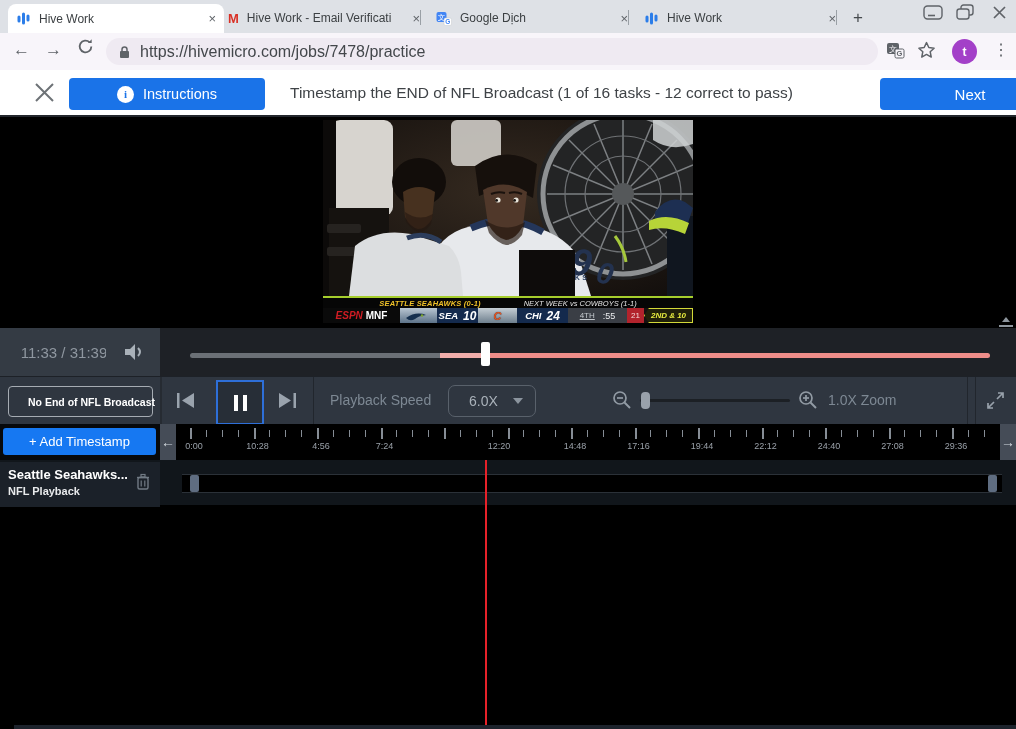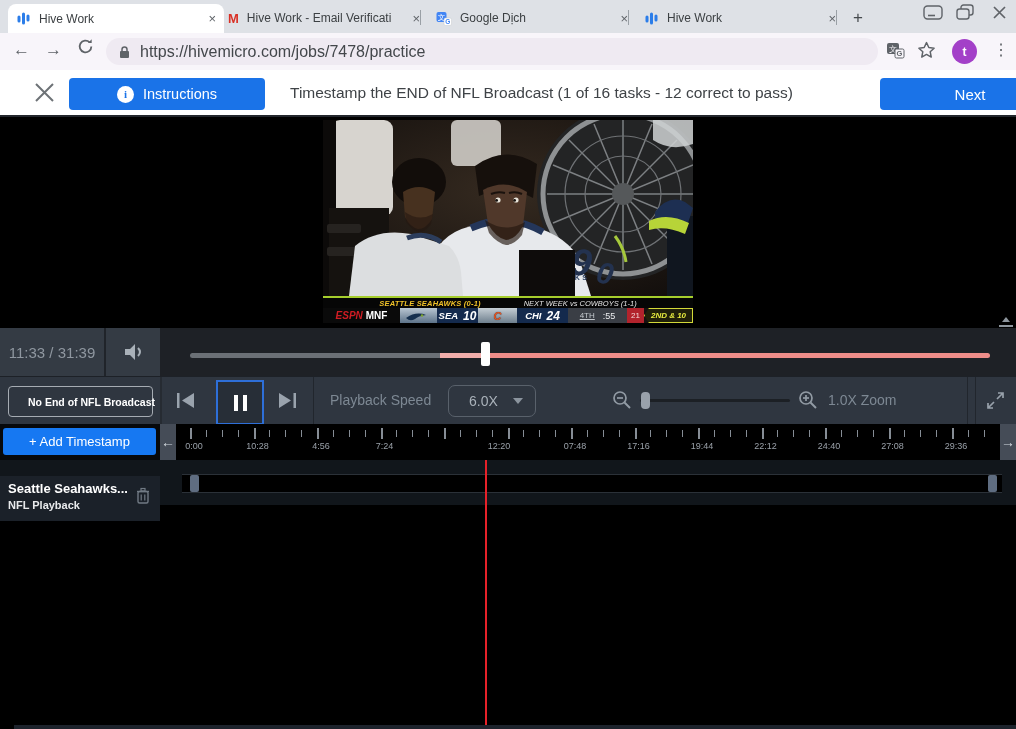--- a/index.html
+++ b/index.html
@@ -34,21 +34,21 @@
   .scorebug{position:absolute;left:0;top:176px;width:370px;height:27px;}
   .sb-line{height:2px;background:#a6ce2d;}
   .sb-top{height:10px;background:#060606;display:flex;align-items:center;justify-content:center;gap:7px;}
   .sb-t1{font-size:7.5px;font-weight:bold;font-style:italic;color:#f0c229;letter-spacing:.2px;}
   .sb-t2{font-size:7.5px;font-style:italic;color:#e3e3e3;margin-left:36px;}
   .sb-bottom{height:15px;display:flex;}
   .sb-cell{display:flex;align-items:center;justify-content:center;}
   
   .row1{position:absolute;left:0;top:328px;width:1016px;height:48px;background:#1e2126;}
   .row1-left{position:absolute;left:0;top:0;width:104px;height:48px;background:#343b44;border-right:2px solid #20242a;
-             display:flex;align-items:center;justify-content:center;}
+             display:flex;align-items:center;justify-content:center;padding-left:12px;}
   .time{font-size:15px;color:#8f97a0;}
   .volcell{position:absolute;left:106px;top:0;width:54px;height:48px;background:#343b44;
            display:flex;align-items:center;justify-content:center;}
   .seg{position:absolute;top:25px;height:5px;}
   .row2{position:absolute;left:0;top:376px;width:1016px;height:48px;background:#2f3640;border-top:1px solid #1d2127;box-sizing:border-box;}
   .vdiv{position:absolute;top:0;height:48px;width:1px;background:#21262d;}
   .noend{position:absolute;left:8px;top:9px;width:143px;height:29px;border:1px solid #a6acb3;border-radius:4px;
          display:flex;align-items:center;background:#2f3640;}
   .noend-label{font-size:10.5px;font-weight:bold;color:#fff;margin-left:8px;white-space:nowrap;}
   .pausebtn{position:absolute;left:216px;top:3px;width:44px;height:41px;border:2px solid #2e6fd8;background:#272e37;
@@ -61,21 +61,21 @@
   .row3{position:absolute;left:0;top:424px;width:1016px;height:36px;background:#000;}
   .row3-left{position:absolute;left:0;top:0;width:160px;height:36px;background:#07090c;}
   .addts{position:absolute;left:3px;top:4px;width:153px;height:27px;background:#1678f2;border-radius:3px;
          color:#fff;font-size:13px;display:flex;align-items:center;justify-content:center;}
   .scrollarrow{position:absolute;top:0;width:16px;height:36px;background:#454c57;color:#d3d9df;font-size:14px;font-weight:bold;
                display:flex;align-items:center;justify-content:center;}
   .ruler{position:absolute;left:176px;top:0;width:824px;height:36px;background:#000;}
   .tick{position:absolute;background:#868d95;}
   .ticklabel{position:absolute;top:17px;font-size:9px;color:#9aa1a9;transform:translateX(-50%);white-space:nowrap;}
   .row4{position:absolute;left:0;top:460px;width:1016px;height:45px;background:#11161b;}
-  .row4-left{position:absolute;left:0;top:16px;width:160px;height:45px;background:#1b2129;}
+  .row4-left{position:absolute;left:0;top:2px;width:160px;height:45px;background:#1b2129;}
   .trackbar{position:absolute;left:182px;top:14px;width:820px;height:19px;background:#000;
             border-top:1px solid #2b3138;border-bottom:1px solid #2b3138;box-sizing:border-box;}
   .thandle{position:absolute;top:0;width:9px;height:17px;background:#5f6d81;border-radius:2px;}
   .playhead{position:absolute;left:485px;top:460px;width:2px;height:265px;background:#e62129;z-index:9;}
   .bottomstrip{position:absolute;left:14px;top:725px;width:1002px;height:4px;background:#1d232c;}
 </style>
 </head>
 <body>
 
 <div id="app">
@@ -418,21 +418,21 @@
         <div class="ticklabel" style="left: 264px; margin-top: 18px;">9:52</div>
         <div class="tick" style="left: 283.875px; top: 6px; width: 1px; height: 7px;"></div>
         <div class="tick" style="left: 299.75px; top: 6px; width: 1px; height: 7px;"></div>
         <div class="tick" style="left: 315.625px; top: 6px; width: 1px; height: 7px;"></div>
         <div class="tick" style="left: 331.5px; top: 4px; width: 2px; height: 11px;"></div>
         <div class="ticklabel" style="left: 323px;">12:20</div>
         <div class="tick" style="left: 347.375px; top: 6px; width: 1px; height: 7px;"></div>
         <div class="tick" style="left: 363.25px; top: 6px; width: 1px; height: 7px;"></div>
         <div class="tick" style="left: 379.125px; top: 6px; width: 1px; height: 7px;"></div>
         <div class="tick" style="left: 395px; top: 4px; width: 2px; height: 11px;"></div>
-        <div class="ticklabel" style="left: 399px;">07:48</div>
+        <div class="ticklabel" style="left: 399px;">14:48</div>
         <div class="tick" style="left: 410.875px; top: 6px; width: 1px; height: 7px;"></div>
         <div class="tick" style="left: 426.75px; top: 6px; width: 1px; height: 7px;"></div>
         <div class="tick" style="left: 442.625px; top: 6px; width: 1px; height: 7px;"></div>
         <div class="tick" style="left: 458.5px; top: 4px; width: 2px; height: 11px;"></div>
         <div class="ticklabel" style="left: 462.5px;">17:16</div>
         <div class="tick" style="left: 474.375px; top: 6px; width: 1px; height: 7px;"></div>
         <div class="tick" style="left: 490.25px; top: 6px; width: 1px; height: 7px;"></div>
         <div class="tick" style="left: 506.125px; top: 6px; width: 1px; height: 7px;"></div>
         <div class="tick" style="left: 522px; top: 4px; width: 2px; height: 11px;"></div>
         <div class="ticklabel" style="left: 526px;">19:44</div>

